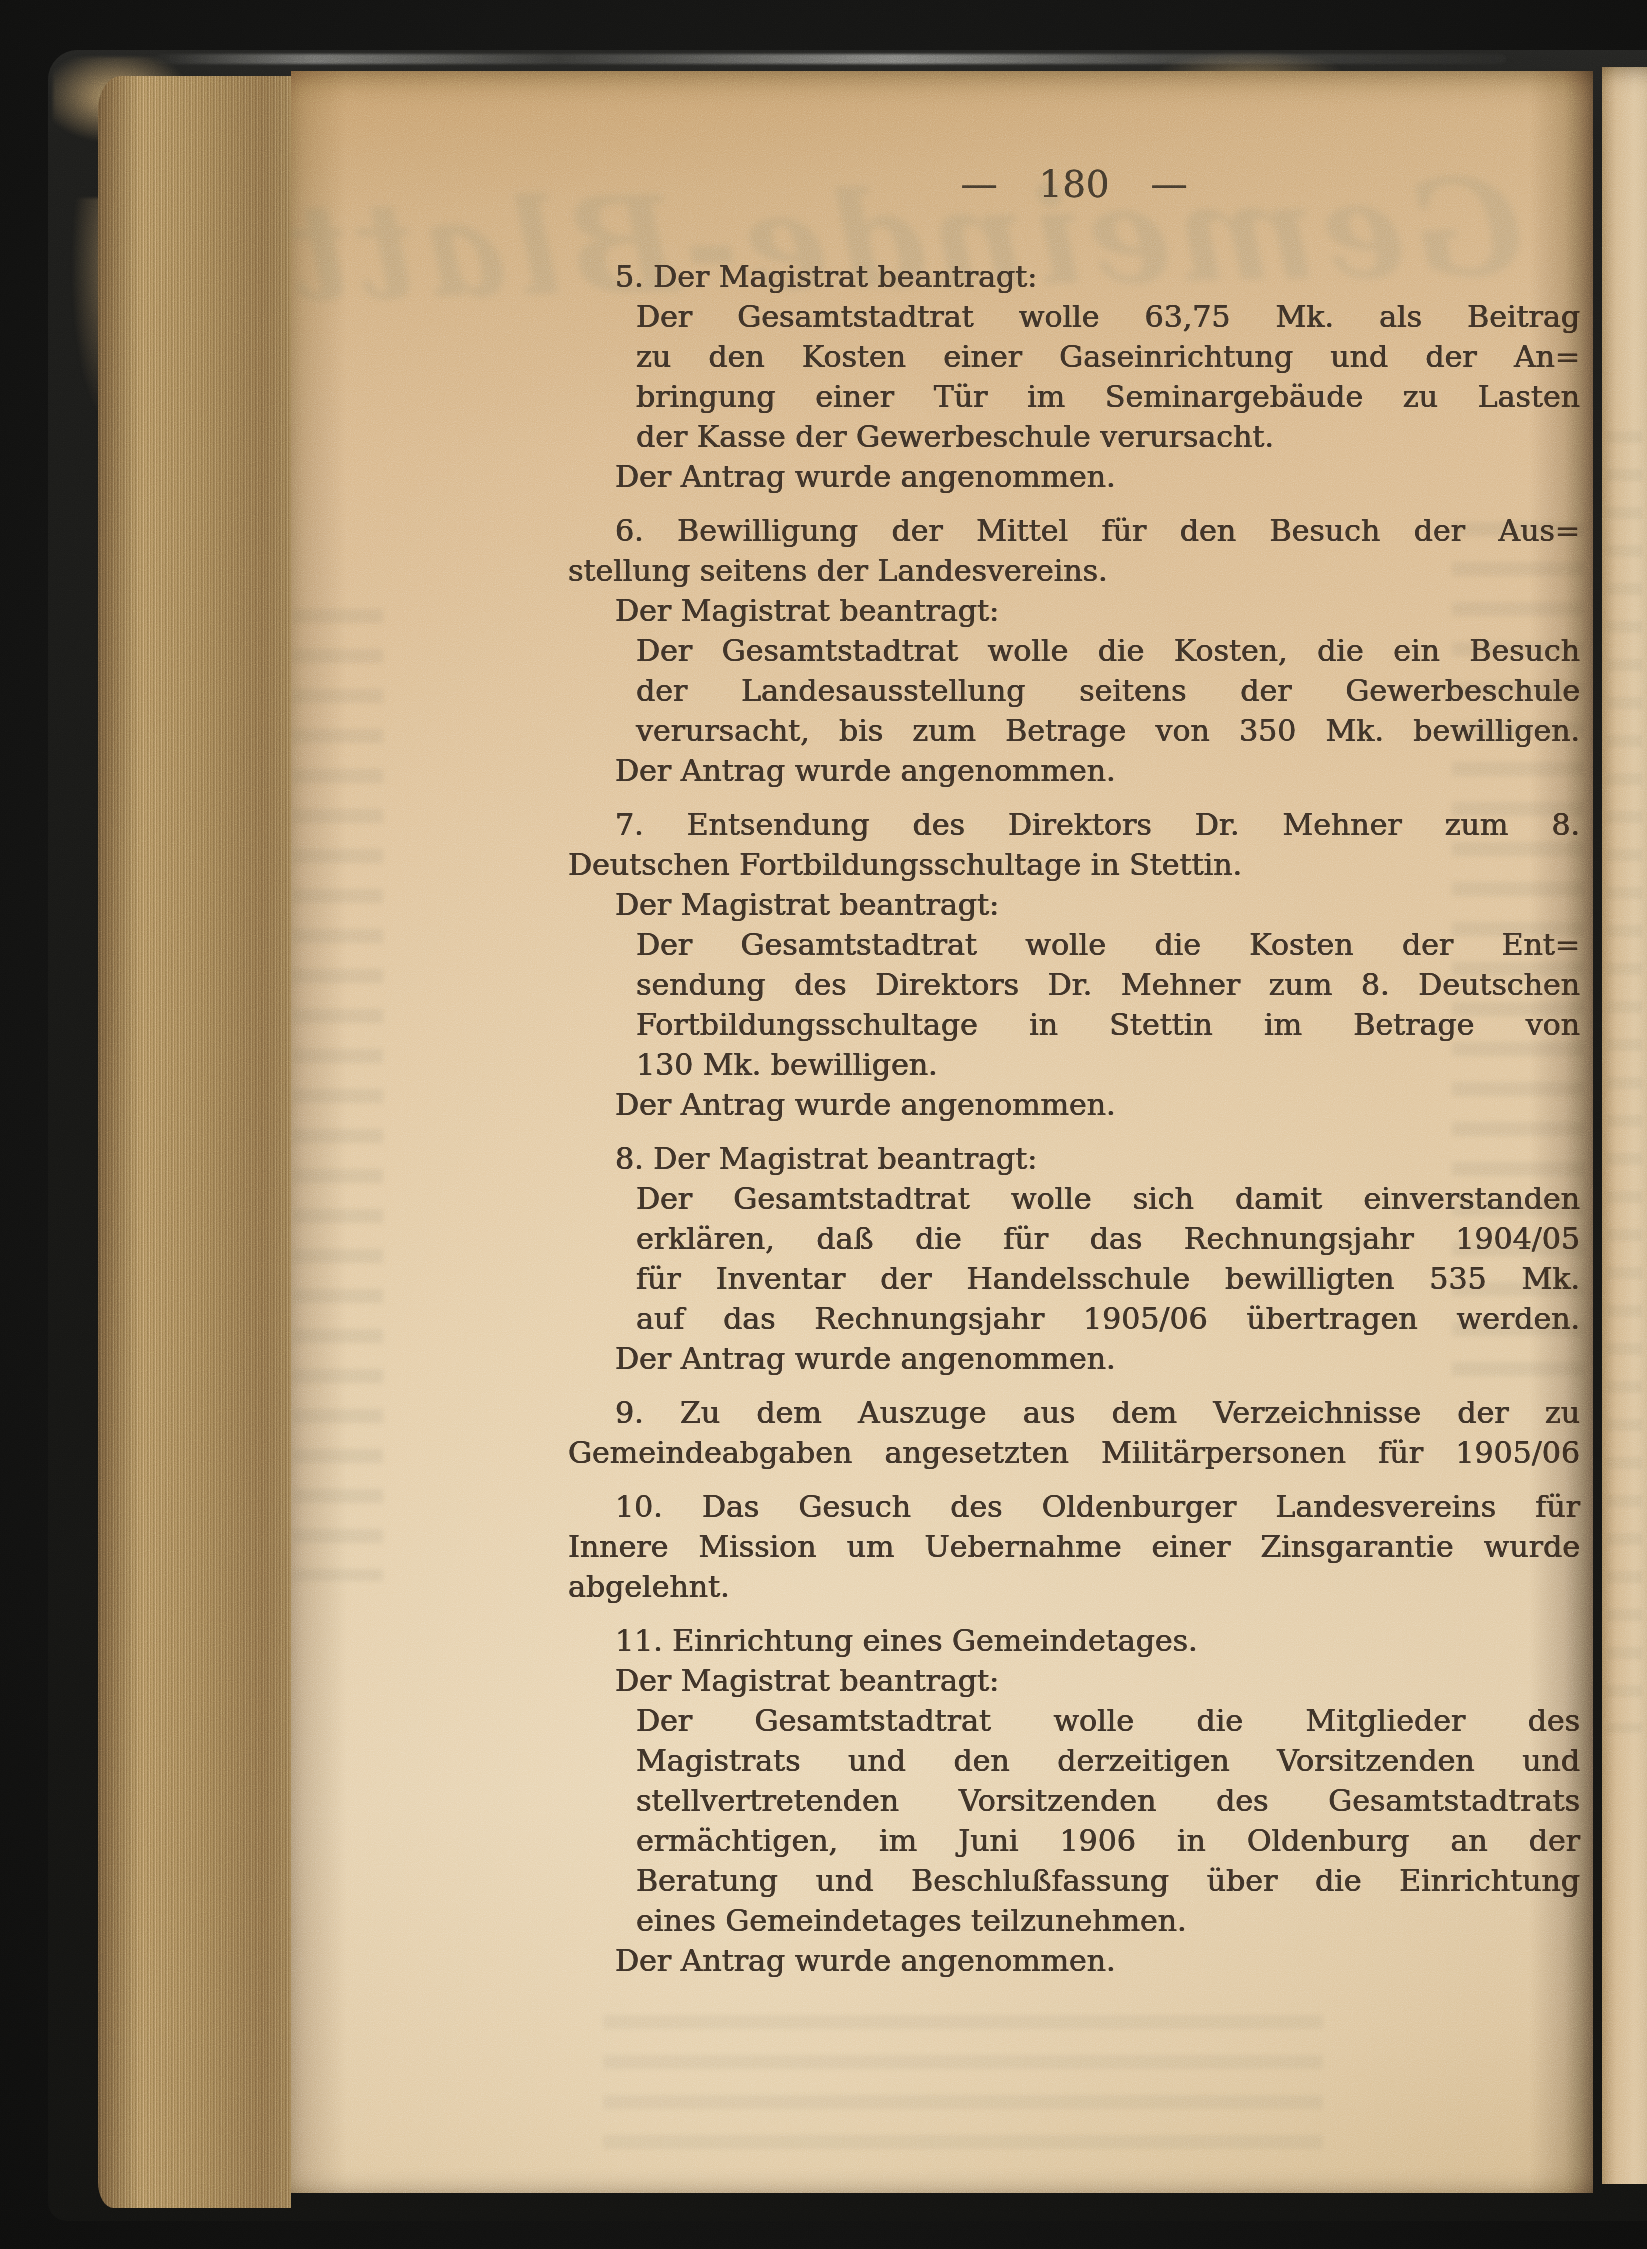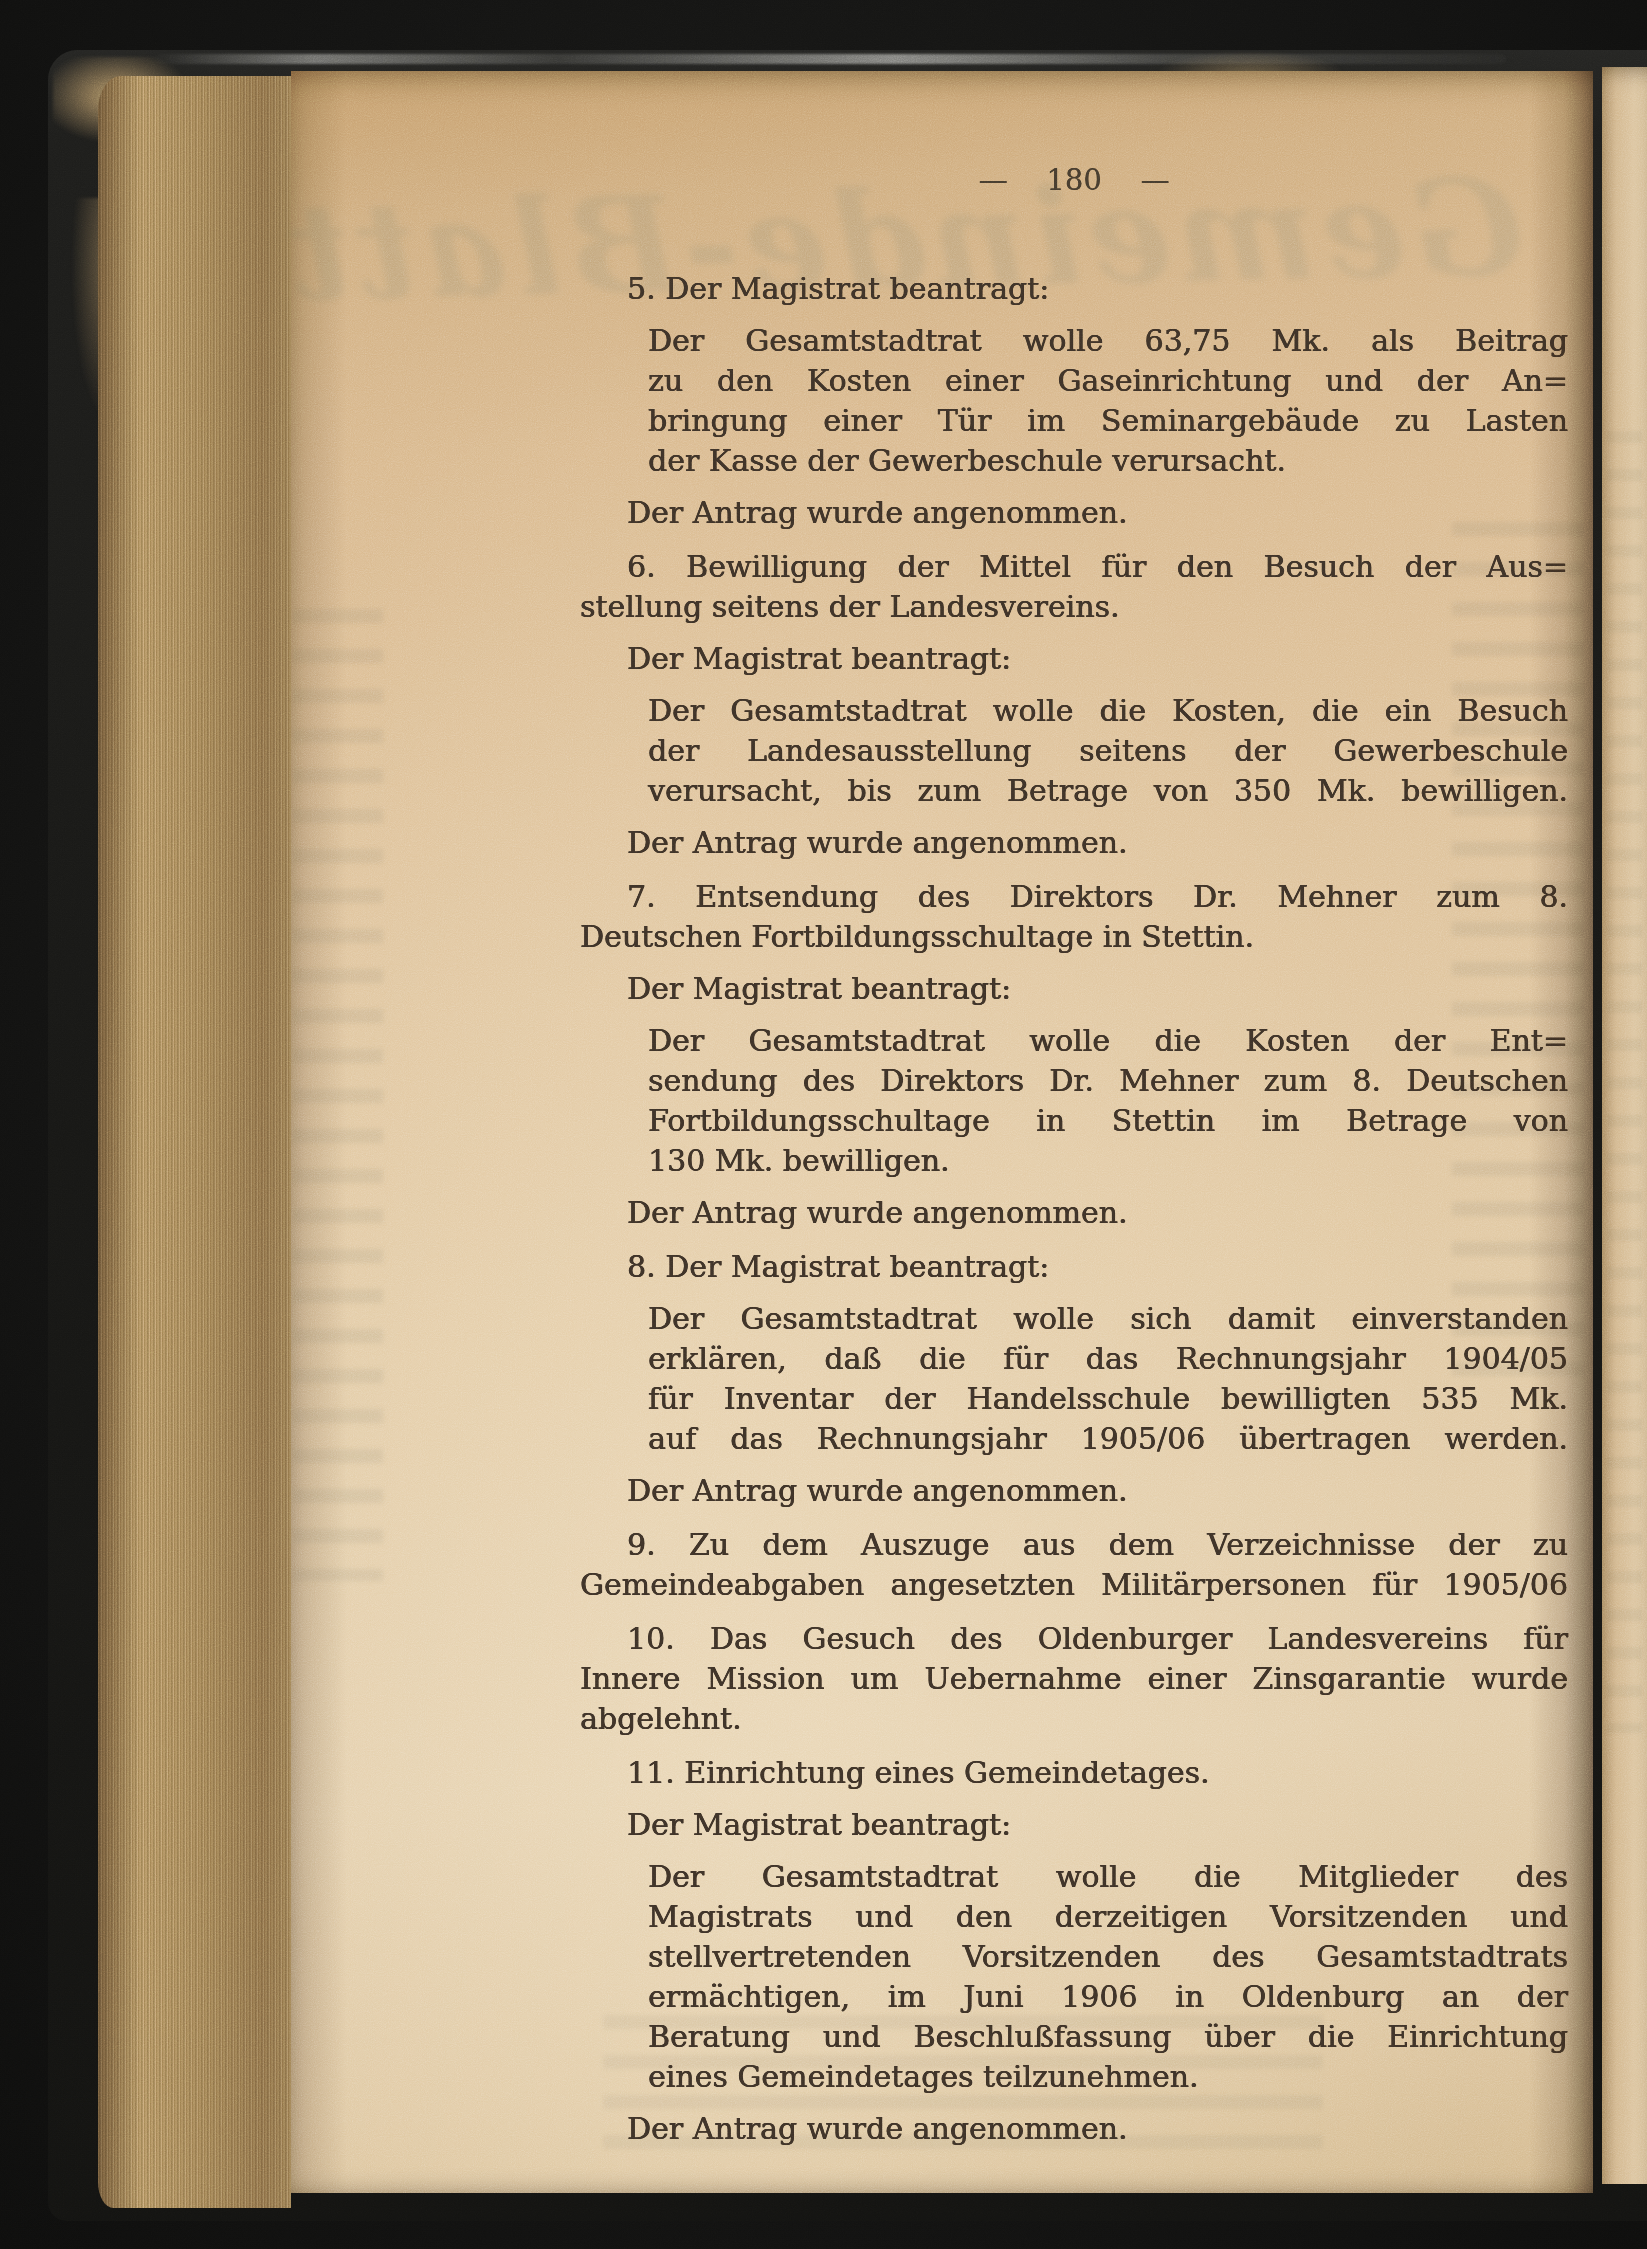--- a/index.html
+++ b/index.html
@@ -72,25 +72,25 @@
     background:repeating-linear-gradient(180deg,rgba(100,100,78,.10) 0 14px,rgba(0,0,0,0) 14px 40px);}
   .ghost-right{left:1161px;top:451px;width:132px;height:876px;}
   .ghost-left{left:1.7px;top:538px;width:90px;height:972px;}
   .ghost-bottom{left:312px;top:1944px;width:720px;height:156px;opacity:.8;}
   .ghost-np{position:absolute;left:5.2px;top:364px;width:35px;height:1302px;filter:blur(1.7px);
     background:repeating-linear-gradient(180deg,rgba(96,96,76,.08) 0 12px,rgba(0,0,0,0) 12px 38px);}
 
   
   .pagenum{
     position:absolute;left:277px;top:92px;width:1012px;text-align:center;
-    font-size:29px;color:#443a2d;word-spacing:29.5px;
+    font-size:37px;color:#443a2d;word-spacing:29.5px;
     text-shadow:0.3px 0 0 currentColor;
   }
   .textcol{position:absolute;left:277px;top:186px;width:1012px;}
-  .block{margin:12px;}
+  .block{margin:0;}
   .block.gap{margin-bottom:14px;}
   .line{
     height:40px;line-height:40px;font-size:30px;color:#3c3127;
     text-shadow:0.4px 0 0 currentColor,-0.2px 0 0 currentColor;
     white-space:normal;overflow:visible;
   }
   .ind-f{margin-left:0;}
   .ind-p{margin-left:47px;}
   .ind-q{margin-left:68px;}
   .spread{text-align:justify;text-align-last:justify;}

